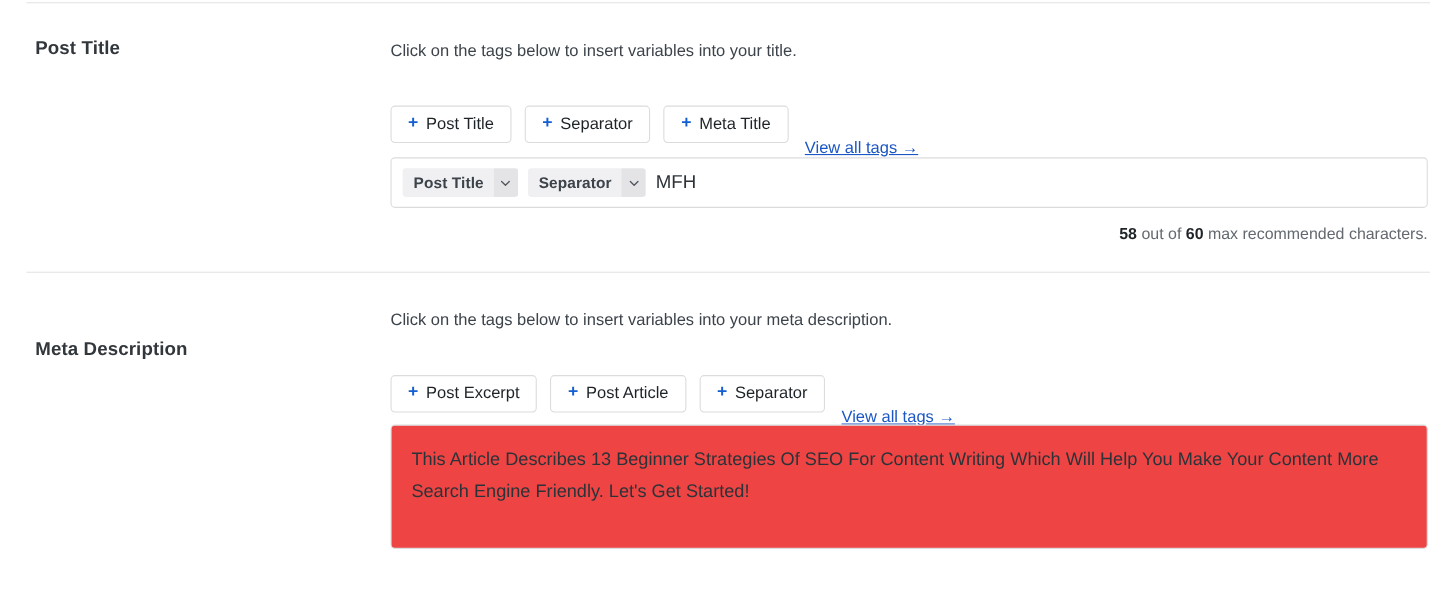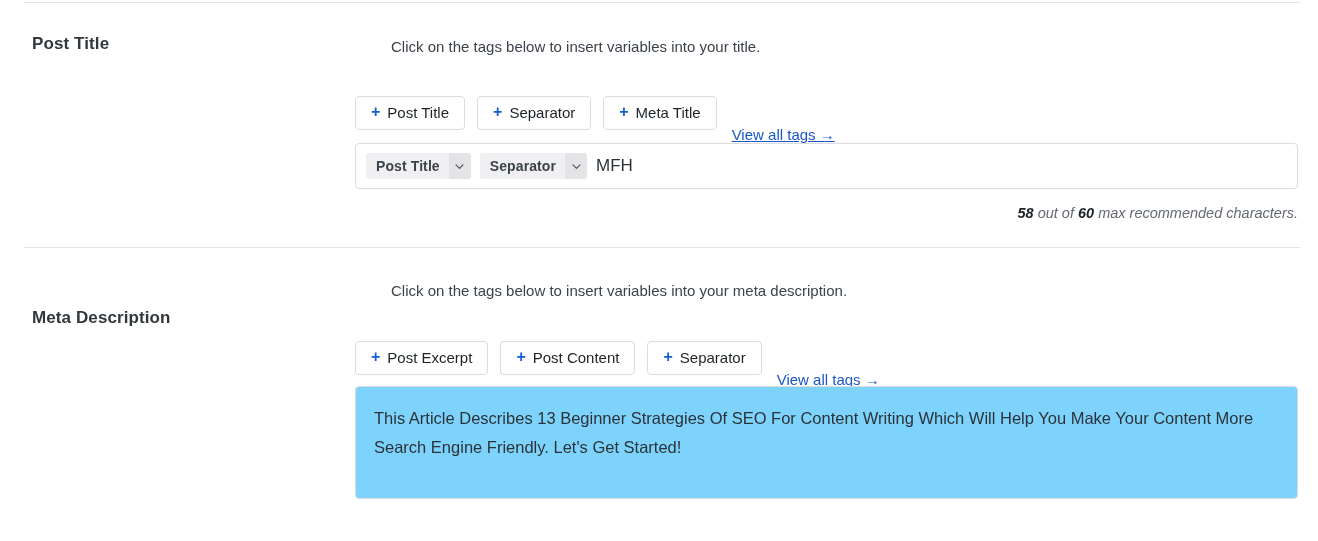--- a/index.html
+++ b/index.html
@@ -60,21 +60,20 @@
     color: #32373c;
     letter-spacing: .1px;
     white-space: nowrap;
   }
 
   .helper-text {
     font-size: 15px;
     color: #3c434a;
     line-height: 1.4;
     white-space: nowrap;
-    margin-left: 36px;
   }
 
   
   .tag-row {
     display: flex;
     align-items: center;
     gap: 12px;
   }
   .tag-btn {
     display: inline-flex;
@@ -159,42 +158,41 @@
     font-size: 17px;
     color: #2c3338;
     white-space: nowrap;
   }
 
   
   .desc-box {
     box-sizing: border-box;
     width: 943px;
     height: 113px;
-    background: #7dd3fc;
+    background: #ef4444;
     border: 1px solid #dcdcde;
     border-radius: 4px;
     padding: 17px 18px 0 18px;
     overflow: hidden;
     cursor: text;
   }
   .desc-text {
     font-family: "Liberation Sans", "DejaVu Sans", sans-serif;
     font-size: 16.5px;
     line-height: 29px;
     color: #2c3338;
   }
 
   
   .counter {
     width: 943px;
     text-align: right;
     font-size: 14.5px;
     color: #646970;
     white-space: nowrap;
-    font-style: italic;
   }
   .counter b {
     color: #1d2327;
     font-weight: 700;
   }
 </style>
 </head>
 <body>
 
 <div class="page">
@@ -273,21 +271,21 @@
     </div>
 
     <div class="field-col" style="top:79px;">
       <div class="tag-row">
         <button class="tag-btn">
           <span class="plus">+</span>
           <span>Post Excerpt</span>
         </button>
         <button class="tag-btn">
           <span class="plus">+</span>
-          <span>Post Content</span>
+          <span>Post Article</span>
         </button>
         <button class="tag-btn">
           <span class="plus">+</span>
           <span>Separator</span>
         </button>
         <a class="view-all-link">View all tags →</a>
       </div>
     </div>
 
     <div class="field-col" style="top:138px;">

